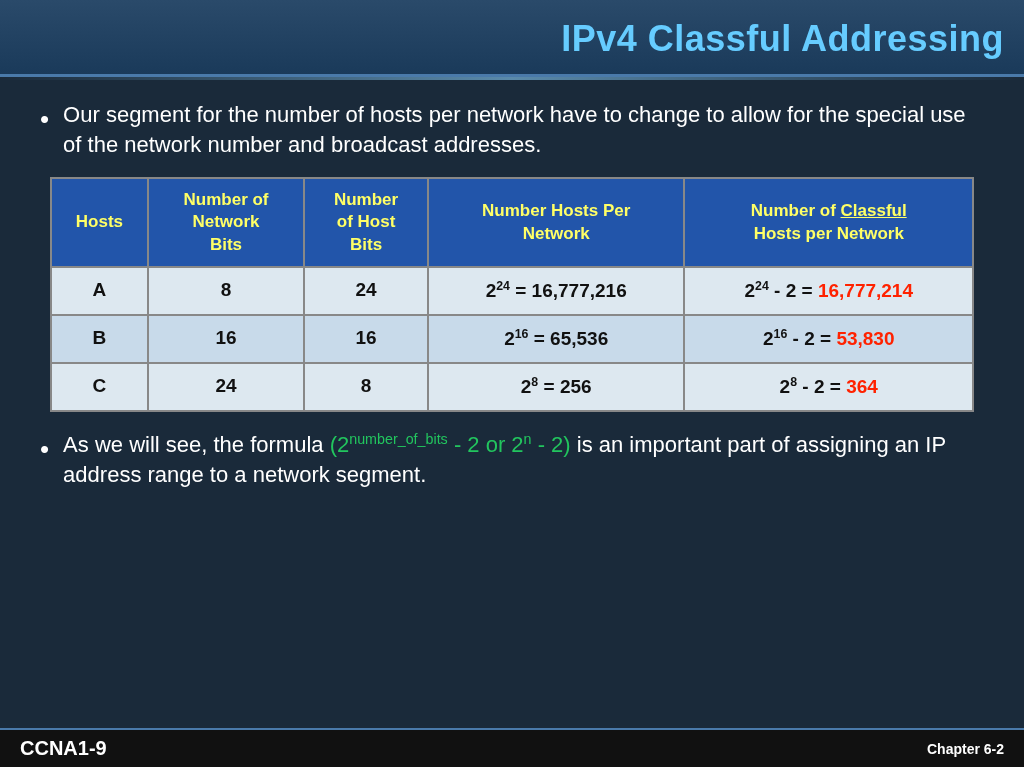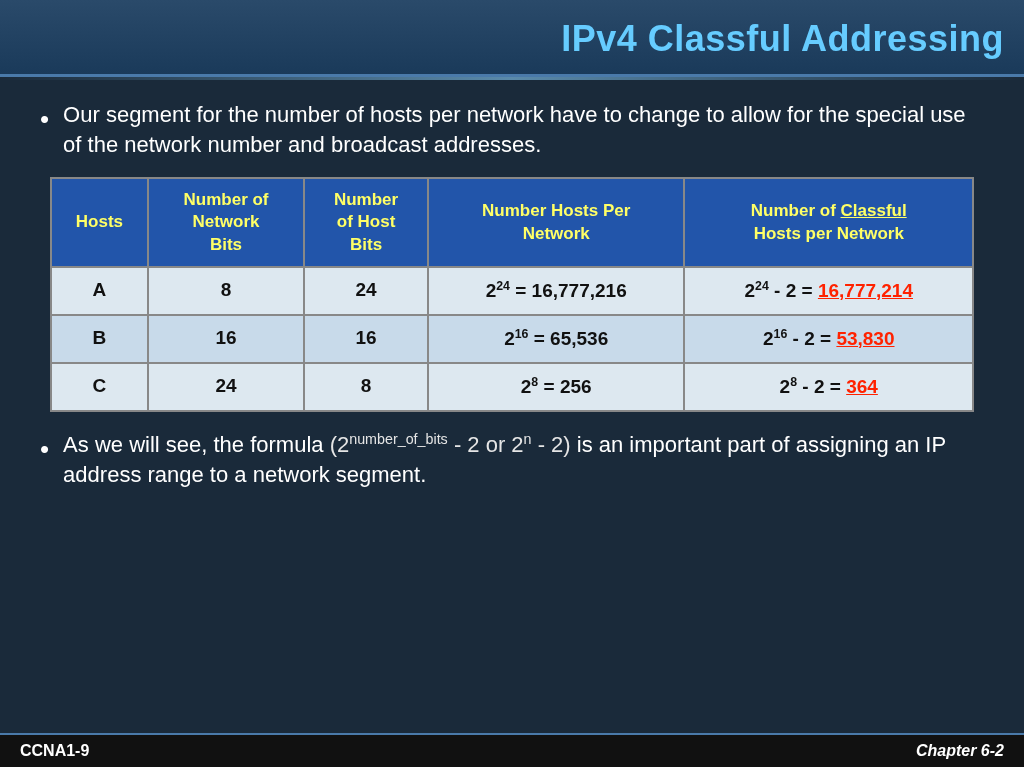--- a/index.html
+++ b/index.html
@@ -92,55 +92,53 @@
       line-height: 1.3;
     }
     tr:nth-child(even) td {
       background-color: #c8daea;
     }
 
     
     .red-val {
       color: #ff2200;
       font-weight: bold;
-      text-decoration: underline;
     }
 
     
     sup {
       font-size: 0.65em;
       vertical-align: super;
     }
     .formula-cyan {
-      color: #e5e5e5;
+      color: #22c55e;
     }
 
     
     .footer {
       position: absolute;
       bottom: 0;
       left: 0;
       right: 0;
       background: #111;
       padding: 7px 20px;
       display: flex;
       justify-content: space-between;
       align-items: center;
       border-top: 2px solid #4a7aaa;
     }
     .footer-left {
-      font-size: 16px;
+      font-size: 20px;
       color: white;
       font-weight: bold;
     }
     .footer-right {
-      font-size: 16px;
-      color: white;
-      font-weight: bold;
-      font-style: italic;
+      font-size: 14px;
+      color: white;
+      font-weight: bold;
     }
   </style>
 </head>
 <body>
 
 <div class="header">
   <span class="header-title">IPv4 Classful Addressing</span>
 </div>
 
 <div class="separator"></div>

